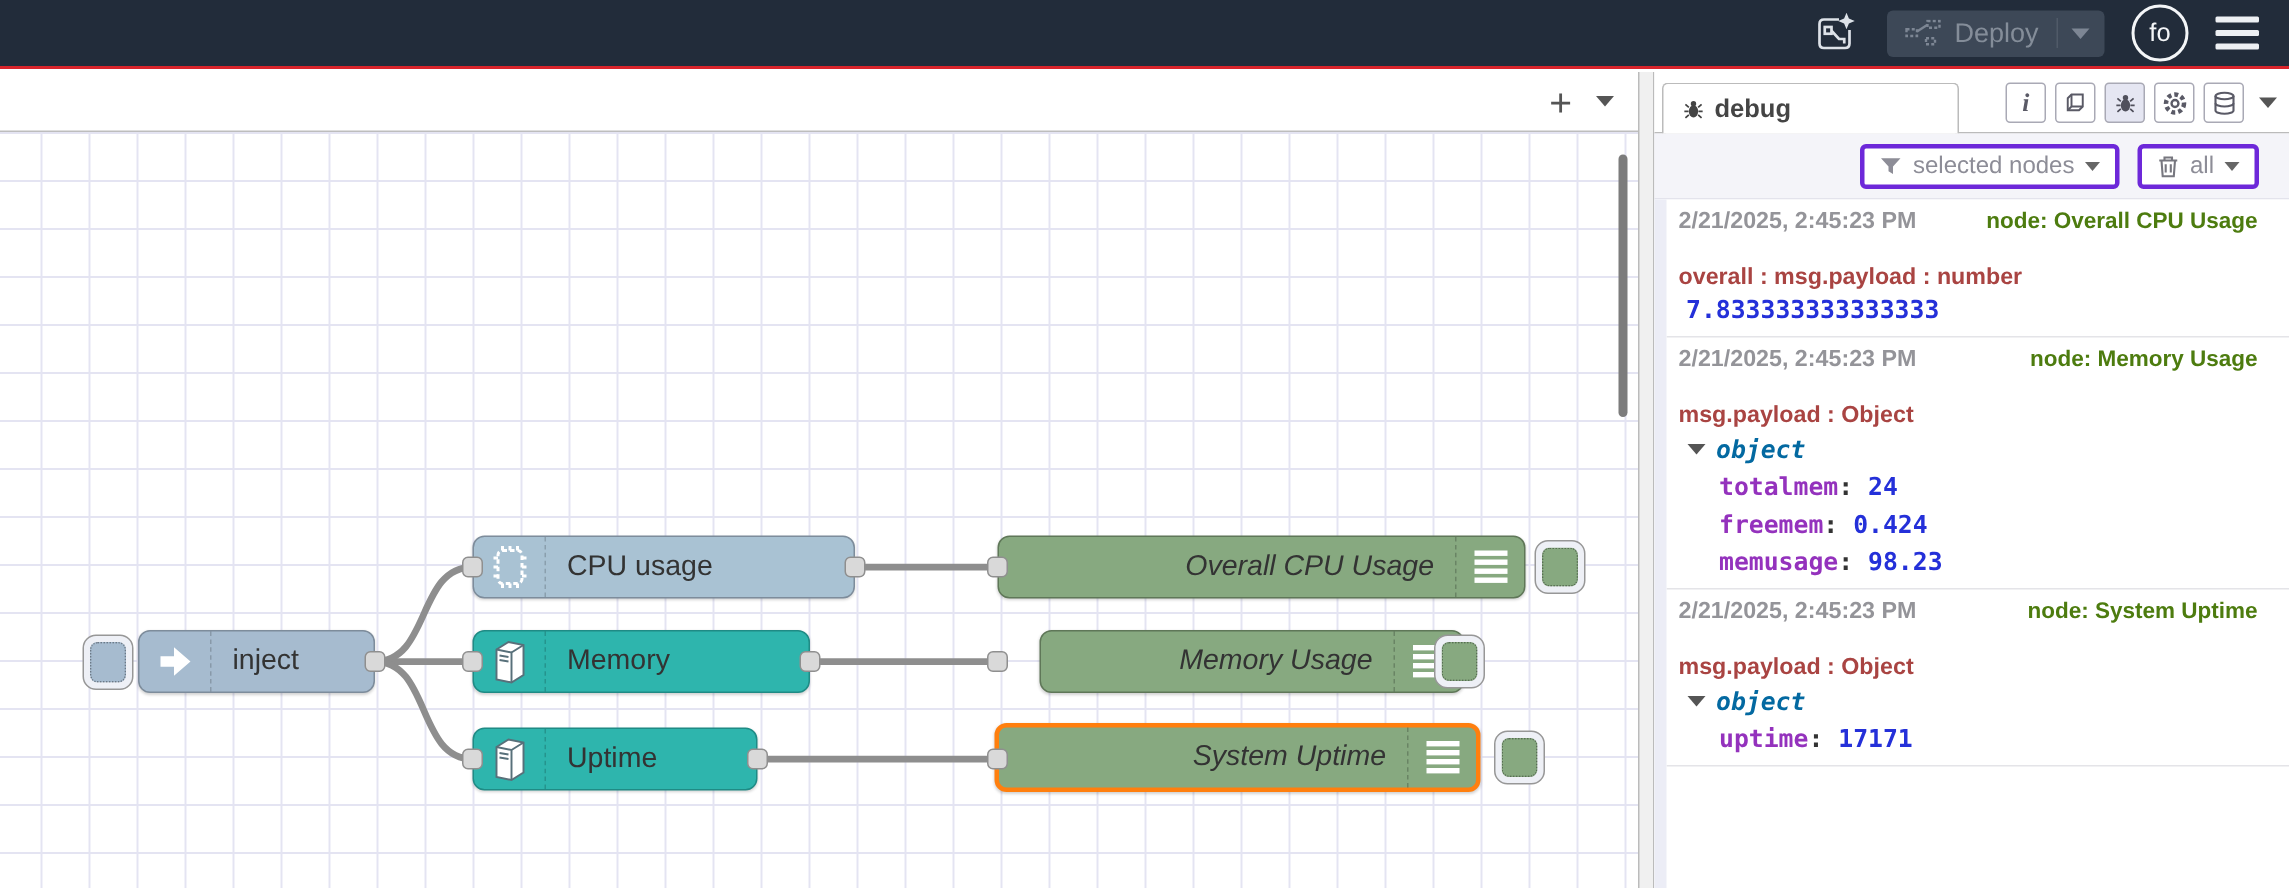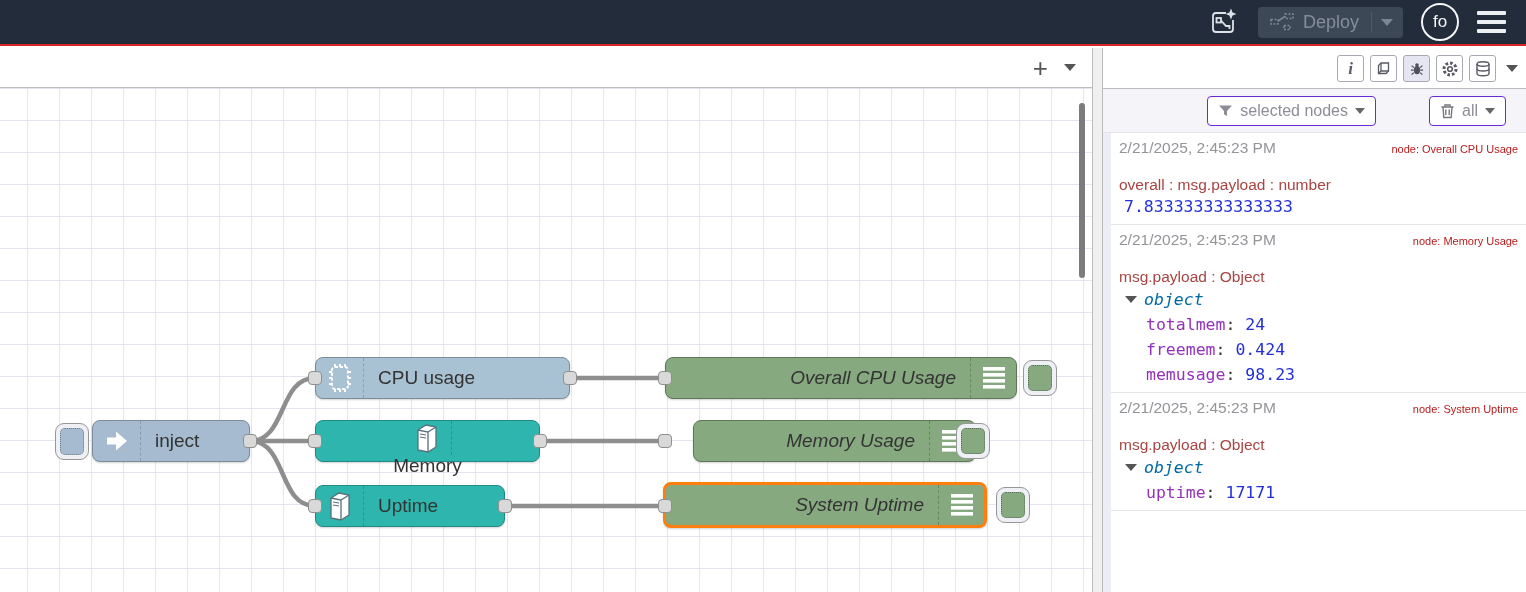--- a/index.html
+++ b/index.html
@@ -75,30 +75,30 @@
   .sb-minis { margin-left:auto; display:flex; align-items:center; gap:6px; padding:0 8px 6px 0; }
   .mini { width:27px; height:27px; border:1px solid #a9a9b5; border-radius:3px; background:#fff;
     display:flex; align-items:center; justify-content:center; color:#5a5a66; cursor:pointer; }
   .mini.active { background:#e5e6f2; }
   .mini .i-glyph { font-family:"Liberation Serif", serif; font-weight:bold; font-style:italic; font-size:17px; }
   .sb-chev { margin-left:4px; width:0; height:0; border-left:6px solid transparent;
     border-right:6px solid transparent; border-top:7px solid #555; cursor:pointer; }
 
   .sb-toolbar { height:44px; background:#f4f4f9; display:flex; align-items:center;
     justify-content:flex-end; gap:12px; padding-right:20px; border-bottom:1px solid #e3e3ec; }
-  .tool-btn { height:30px; background:#fff; border:1px solid #6d28d9; border-radius:4px;
-    display:flex; align-items:center; gap:7px; padding:0 10px; font-size:16px; color:#8d8d97; cursor:pointer;margin-left:41px; }
+  .tool-btn { height:30px; background:#fff; border:3px solid #6d28d9; border-radius:4px;
+    display:flex; align-items:center; gap:7px; padding:0 10px; font-size:16px; color:#8d8d97; cursor:pointer; }
   .tool-btn .chev3 { width:0; height:0; border-left:5px solid transparent; border-right:5px solid transparent;
     border-top:6px solid #666; }
 
   .sb-msgs { flex:1; overflow:hidden; background:#fff; border-left:8px solid #ecedf6; }
-  .msg { border-bottom:1px solid #e4e4e8; padding:6px 8px 7px 8px; }
+  .msg { border-bottom:1px solid #e4e4e8; padding:6px 21px 7px 8px;font-weight:bold; }
   .msg-head { display:flex; justify-content:space-between; align-items:baseline; }
   .ts { color:#949499; font-size:15.5px; }
-  .node-name { color:#b91c1c; font-size:11px; }
+  .node-name { color:#4d7c0f; font-size:15px; }
   .meta { color:#a94442; font-size:15.5px; margin-top:19px; }
   .mono { font-family:"DejaVu Sans Mono", monospace; }
   .val-number { color:#2430d9; font-size:16.5px; padding:3px 0 1px 5px; }
   .obj-row { display:flex; align-items:center; gap:7px; padding:4px 0 1px 6px; }
   .caret { width:0; height:0; border-left:6px solid transparent; border-right:6px solid transparent;
     border-top:7px solid #555; }
   .obj-word { font-style:italic; color:#0369a1; font-size:16.5px; }
   .field { padding:5px 0 1px 27px; font-size:16.5px; }
   .k { color:#9432bd; } .colon { color:#333; } .v { color:#2430d9; }
 
@@ -179,21 +179,21 @@
         <span>
           <svg width="30" height="32" viewBox="0 0 30 32" fill="none" stroke="#fff">
             <rect x="7" y="5" width="16" height="22" rx="3" stroke-width="2" stroke-dasharray="3 2"></rect>
             <path d="M10 2 v3 M15 2 v3 M20 2 v3 M10 27 v3 M15 27 v3 M20 27 v3 M4 10 h3 M4 16 h3 M4 22 h3 M23 10 h3 M23 16 h3 M23 22 h3" stroke-width="2"></path>
           </svg>
         </span>
       </div>
       <span class="label">CPU usage</span>
     </div>
 
-    <div class="node n-os" style="left:315px; top:332px; width:225px;flex-direction:column;">
+    <div class="node n-os" style="left:315px; top:332px; width:225px;">
       <div class="icon-box">
         <span>
           <svg width="30" height="34" viewBox="0 0 30 34">
             <path d="M6 9 L14 4 L24 6 L24 26 L16 31 L6 29 Z" fill="#fff" stroke="#58707a" stroke-width="1.3"></path>
             <path d="M6 9 L16 11 L16 31 M16 11 L24 6" fill="none" stroke="#58707a" stroke-width="1.3"></path>
             <path d="M8 13 l6 1 M8 16 l6 1" stroke="#58707a" stroke-width="1.2"></path>
           </svg>
         </span>
       </div>
       <span class="label">Memory</span>
@@ -275,20 +275,30 @@
     <div class="port" style="left:658px; top:411px;"></div>
 
     <div class="canvas-scroll"></div>
   </div>
 </div>
 
 <div class="separator"></div>
 
 <div class="sidebar">
   <div class="sb-tabs">
+    <div class="sb-tab">
+      <span>
+        <svg width="16" height="16" viewBox="0 0 16 16">
+          <ellipse cx="8" cy="9.2" rx="3.1" ry="4.1" fill="#444"></ellipse>
+          <circle cx="8" cy="4.1" r="1.8" fill="#444"></circle>
+          <path d="M8 5 v8 M4.9 6.6 L2.6 4.6 M11.1 6.6 L13.4 4.6 M4.7 9.2 H1.9 M11.3 9.2 H14.1 M4.9 11.6 L2.6 13.6 M11.1 11.6 L13.4 13.6" stroke="#444" stroke-width="1.2" fill="none"></path>
+        </svg>
+      </span>
+      <span>debug</span>
+    </div>
     <div class="sb-minis">
       <div class="mini">
           <span class="i-glyph">i</span>
         </div>
       <div class="mini">
         <span>
           <svg width="17" height="17" viewBox="0 0 17 17" fill="none" stroke="#5a5a66" stroke-width="1.3">
             <path d="M3.5 13.5 h7.5 l2.5 -2.5 v-8 h-7.5 l-2.5 2.5 z"></path>
             <path d="M3.5 13.5 l2.5 -2.5 h7.5 M6 11 v-8"></path>
           </svg>

